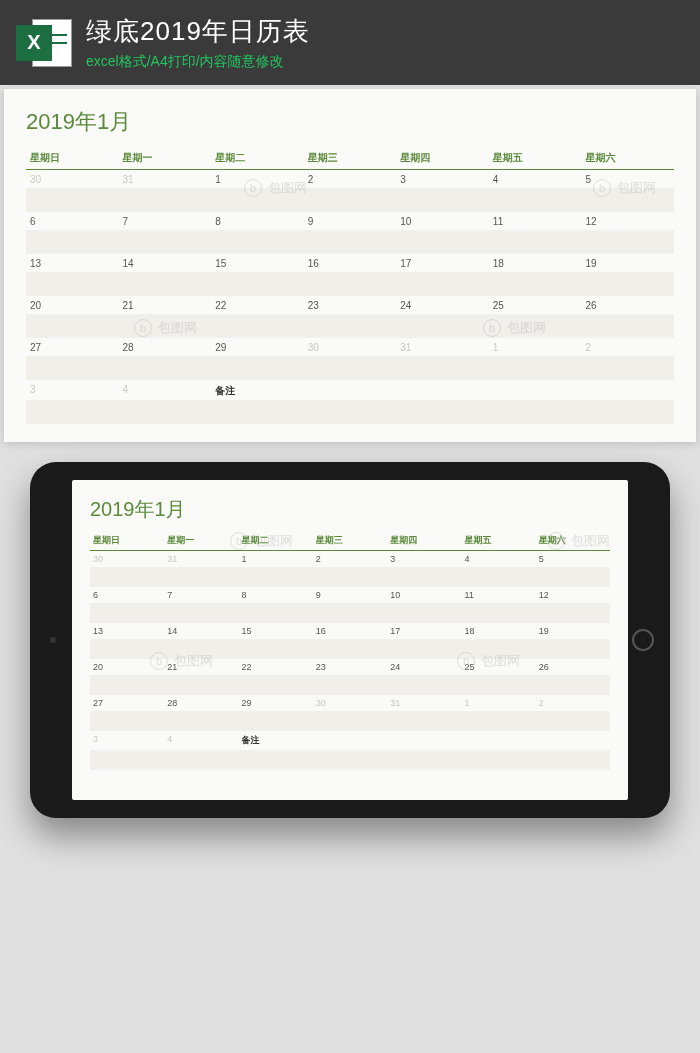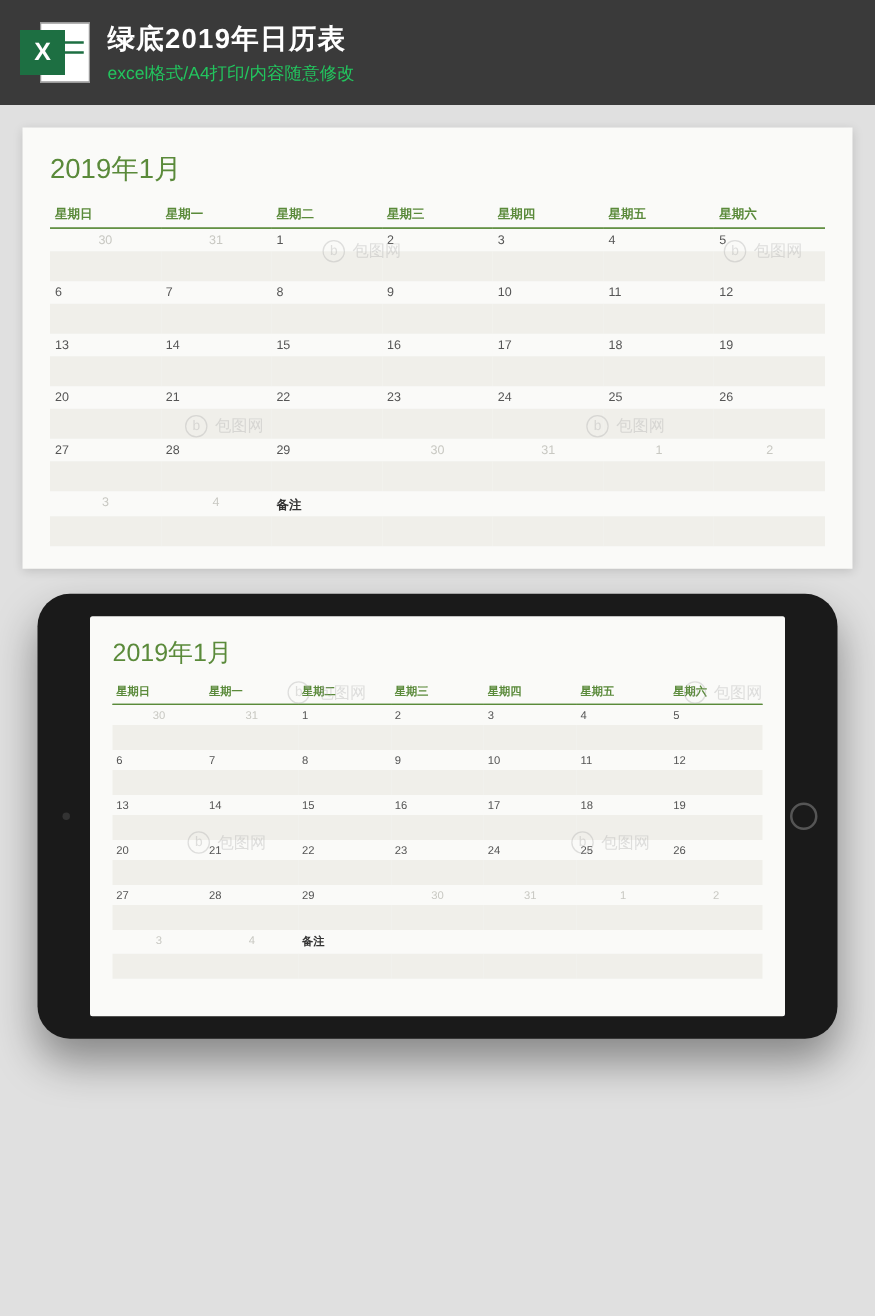--- a/index.html
+++ b/index.html
@@ -50,32 +50,32 @@
   background: #1d6f42;
   color: #fff;
   font-weight: bold;
   font-size: 20px;
   display: flex;
   align-items: center;
   justify-content: center;
 }
 .header-text { flex: 1; }
 .header-title {
-  font-size: 22px;
-  font-weight: 700;
+  font-size: 26px;
+  font-weight: 400;
   letter-spacing: 1px;
 }
 .header-sub {
   font-size: 14px;
   color: #22c55e;
   margin-top: 4px;
 }
 
 .preview-area {
-  padding: 18px;
+  padding: 4px;
 }
 .sheet-card {
   background: #fafaf8;
   width: 100%;
   padding: 18px 22px;
   box-shadow: 0 2px 8px rgba(0,0,0,0.15);
   position: relative;
 }
 .cal-title {
   color: #5a8a3a;
@@ -103,21 +103,21 @@
   padding: 4px 4px 2px 4px;
   height: 18px;
   vertical-align: top;
   text-align: left;
 }
 .cal tr.spacer td {
   height: 24px;
   background: #f0efea;
   border-bottom: none;
 }
-.cal td.fade { color: #c8c8c2; text-align: center; }
+.cal td.fade { color: #c8c8c2; }
 .cal td.note { font-weight: 700; color: #333; }
 
 
 .tablet-wrap {
   margin: 20px auto 0 auto;
   width: 640px;
   perspective: 1200px;
 }
 .tablet {
   background: #1a1a1a;

